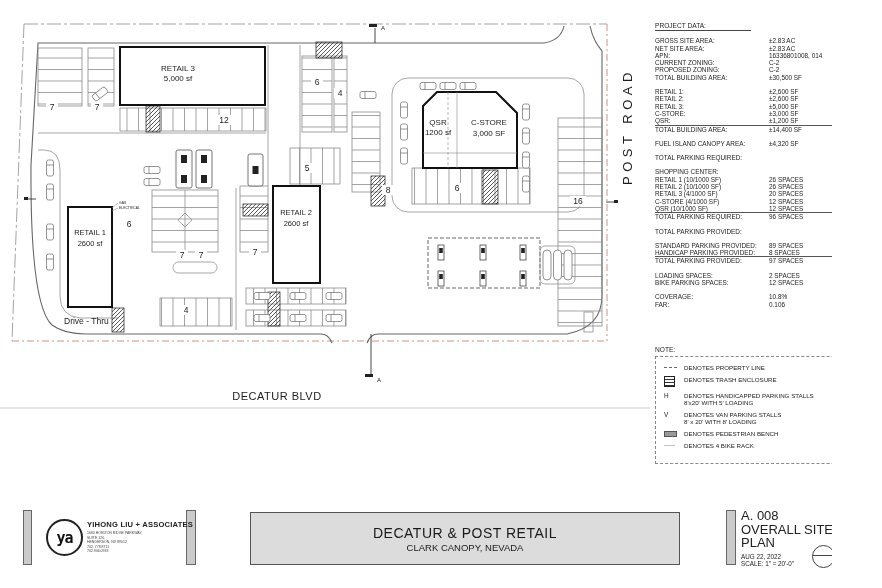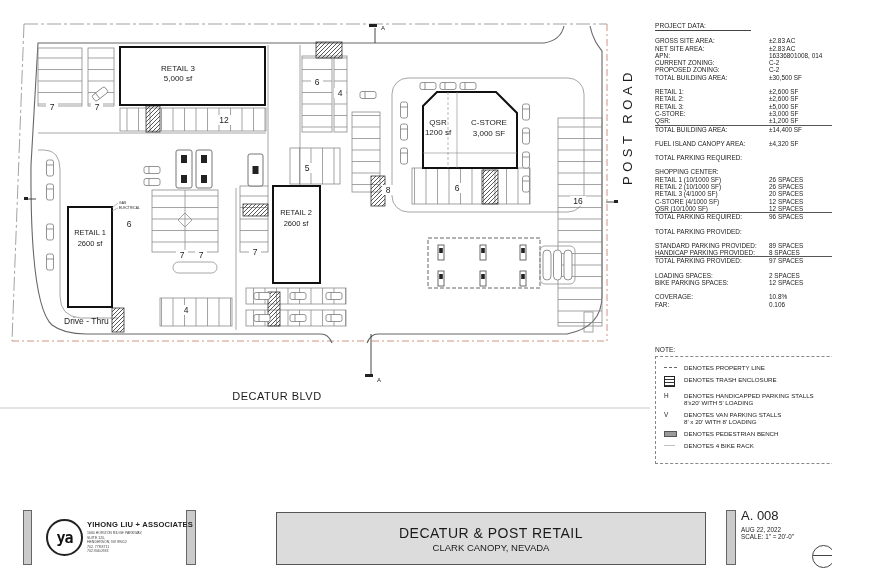--- a/index.html
+++ b/index.html
@@ -55,21 +55,21 @@
   .sym-bench .n-sym::before{content:"";width:11px;height:4px;background:#9a9a9a;border:1px solid #555;margin-top:1px;}
   .sym-bike .n-sym::before{content:"";width:11px;border-top:1.4px solid #c0c0c0;margin-top:3px;}
   
   .tb-bar{position:absolute;background:#cbcbcb;border:1px solid #666;box-sizing:border-box;}
   .logo{position:absolute;left:46px;top:519px;width:33px;height:33px;border:2px solid #222;border-radius:50%;
         display:flex;align-items:center;justify-content:center;font-family:"DejaVu Sans Mono",monospace;
         font-weight:bold;font-size:15px;letter-spacing:-1px;color:#111;}
   .firm-name{position:absolute;left:87px;top:520px;font-size:7.6px;font-weight:bold;letter-spacing:.2px;}
   .firm-addr{position:absolute;left:87px;top:531px;font-size:3.5px;line-height:4.5px;color:#444;}
   .titlebox{position:absolute;left:250px;top:512px;width:430px;height:53px;background:#dcdcdc;border:1px solid #555;
-        box-sizing:border-box;display:flex;flex-direction:column;align-items:center;justify-content:center;margin-left:26px;}
+        box-sizing:border-box;display:flex;flex-direction:column;align-items:center;justify-content:center;}
   .proj-title{font-size:14px;letter-spacing:.5px;color:#1a1a1a;}
   .proj-sub{font-size:9.5px;margin-top:1px;color:#1a1a1a;}
   .sheetinfo{position:absolute;left:741px;top:509px;width:102px;}
   .sheet-num{font-size:13px;line-height:13.5px;}
   .sheet-name{font-size:13px;line-height:13.5px;}
   .sheet-date{font-size:6.3px;margin-top:3px;}
   .sheet-scale{font-size:6.3px;}
   .north-circle{position:absolute;left:812px;top:545px;width:21px;height:21px;border:1px solid #444;border-radius:50%;}
   .north-line{position:absolute;left:813px;top:555px;width:24px;border-top:1px solid #444;}
   .north-n{position:absolute;left:839px;top:551px;font-size:6.5px;}
@@ -627,20 +627,21 @@
       <div>702.946.0933</div>
     </div>
 
   <div class="titlebox">
     <div class="proj-title">DECATUR &amp; POST RETAIL</div>
     <div class="proj-sub">CLARK CANOPY, NEVADA</div>
   </div>
 
   <div class="sheetinfo">
     <div class="sheet-num">A. 008</div>
+    <div class="sheet-name">OVERALL SITE PLAN</div>
     <div class="sheet-date">AUG 22, 2022</div>
     <div class="sheet-scale">SCALE: 1" = 20'-0"</div>
   </div>
 
   <div class="north-circle"></div>
   <div class="north-line"></div>
   <div class="north-n">N</div>
 
 </div>
 

